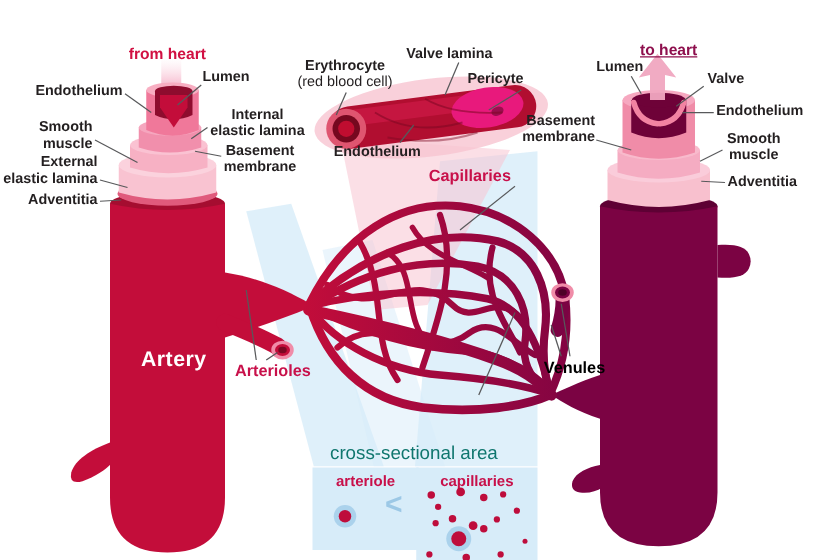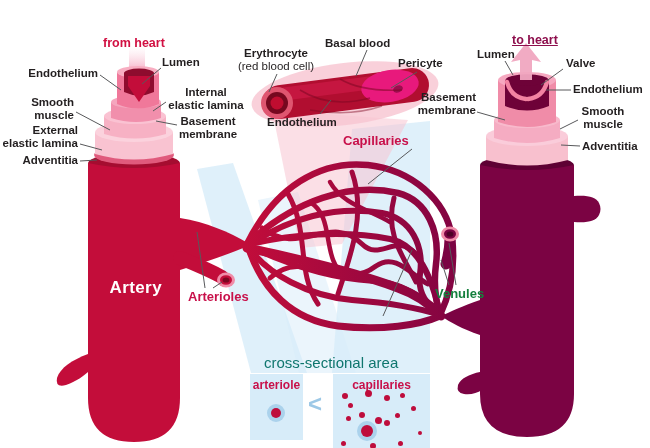--- a/index.html
+++ b/index.html
@@ -7,21 +7,21 @@
          font-family:"Liberation Sans",sans-serif;margin-top:32px;}
   .stage svg{position:absolute;left:0;top:0;}
   .lbl{position:absolute;z-index:3;font:700 11.5px "Liberation Sans",sans-serif;
        color:#231F20;line-height:1.1;white-space:pre-line;}
   .lbl.ra{text-align:right;}
   .lbl.ctr{text-align:center;}
   .lbl.reg{font-weight:400;}
   .flow-crimson{color:#D11042;font-size:12.5px;}
   .flow-maroon{color:#8E0F4D;font-size:12.5px;}
   .net-crimson{color:#C8104A;font-size:13px;}
-  .net-maroon{color:#15803d;font-size:13px;text-align:right;}
+  .net-maroon{color:#000000;font-size:13px;text-align:right;}
   .vessel-name{position:absolute;z-index:3;font:700 17px "Liberation Sans",sans-serif;
        color:#ffffff;text-align:center;letter-spacing:.4px;}
   .cs-title{position:absolute;z-index:3;font:400 15px "Liberation Sans",sans-serif;color:#0f766e;}
   .cs-box{position:absolute;z-index:2;background:#D7ECF9;}
   .cs-box .cs-lab{position:absolute;left:0;right:0;top:4px;text-align:center;
        font:700 12px "Liberation Sans",sans-serif;color:#C8104A;}
   .cs-lt{position:absolute;z-index:3;font:700 24px "Liberation Sans",sans-serif;color:#9CC8E6;}
   .dot{position:absolute;border-radius:50%;background:#BE0D3C;}
   .dot.halo{box-shadow:0 0 0 4px #ABD2EC;}
 </style>
@@ -173,44 +173,44 @@
   <div class="lbl" style="left:162px;top:24px;">Lumen</div>
   <div class="lbl ctr" style="left:166px;top:54px;width:80px;">Internal
 elastic lamina</div>
   <div class="lbl ra" style="left:26px;top:64px;width:48px;">Smooth
 muscle</div>
   <div class="lbl ctr" style="left:174px;top:83px;width:68px;">Basement
 membrane</div>
   <div class="lbl ra" style="left:2px;top:92px;width:76px;">External
 elastic lamina</div>
   <div class="lbl ra" style="left:14px;top:122px;width:64px;">Adventitia</div>
-  <div class="vessel-name" style="left:92px;top:246px;width:70px;text-align:right;">Artery</div>
+  <div class="vessel-name" style="left:104px;top:246px;width:70px;">Artery</div>
 
   <div class="lbl ctr" style="left:225px;top:15px;width:102px;">Erythrocyte</div>
   <div class="lbl ctr reg" style="left:225px;top:28px;width:102px;">(red blood cell)</div>
-  <div class="lbl" style="left:325px;top:5px;">Basal blood</div>
-  <div class="lbl" style="left:398px;top:25px;">Pericyte</div>
+  <div class="lbl" style="left:325px;top:5px;">Valve lamina</div>
+  <div class="lbl" style="left:374px;top:25px;">Pericyte</div>
   <div class="lbl" style="left:267px;top:84px;">Endothelium</div>
   <div class="lbl net-crimson" style="left:343px;top:102px;">Capillaries</div>
 
   <div class="lbl flow-maroon" style="left:512px;top:2px;text-decoration:underline;">to heart</div>
   <div class="lbl" style="left:477px;top:16px;">Lumen</div>
   <div class="lbl" style="left:566px;top:25px;">Valve</div>
   <div class="lbl" style="left:573px;top:51px;">Endothelium</div>
   <div class="lbl ra" style="left:408px;top:59px;width:68px;">Basement
 membrane</div>
   <div class="lbl ctr" style="left:578px;top:73px;width:50px;">Smooth
 muscle</div>
   <div class="lbl" style="left:582px;top:108px;">Adventitia</div>
 
   <div class="lbl net-crimson" style="left:188px;top:258px;">Arterioles</div>
   <div class="lbl net-maroon" style="left:435px;top:255px;">Venules</div>
 
   <div class="cs-title" style="left:264px;top:322px;">cross-sectional area</div>
-  <div class="cs-box" style="left:250px;top:342px;width:53px;height:66px;">
+  <div class="cs-box" style="left:250px;top:342px;width:53px;height:66px;padding-left:32px;">
     <div class="cs-lab">arteriole</div>
     <div style="position:absolute;inset:0;">
         <span class="dot halo" style="left: 21px; top: 34px; width: 10px; height: 10px;"></span>
       </div>
   </div>
   <div class="cs-lt" style="left:308px;top:358px;">&lt;</div>
   <div class="cs-box" style="left:333px;top:342px;width:97px;height:105px;">
     <div class="cs-lab">capillaries</div>
     <div style="position:absolute;inset:0;">
         <span class="dot" style="left: 9px; top: 19px; width: 6px; height: 6px;"></span>

